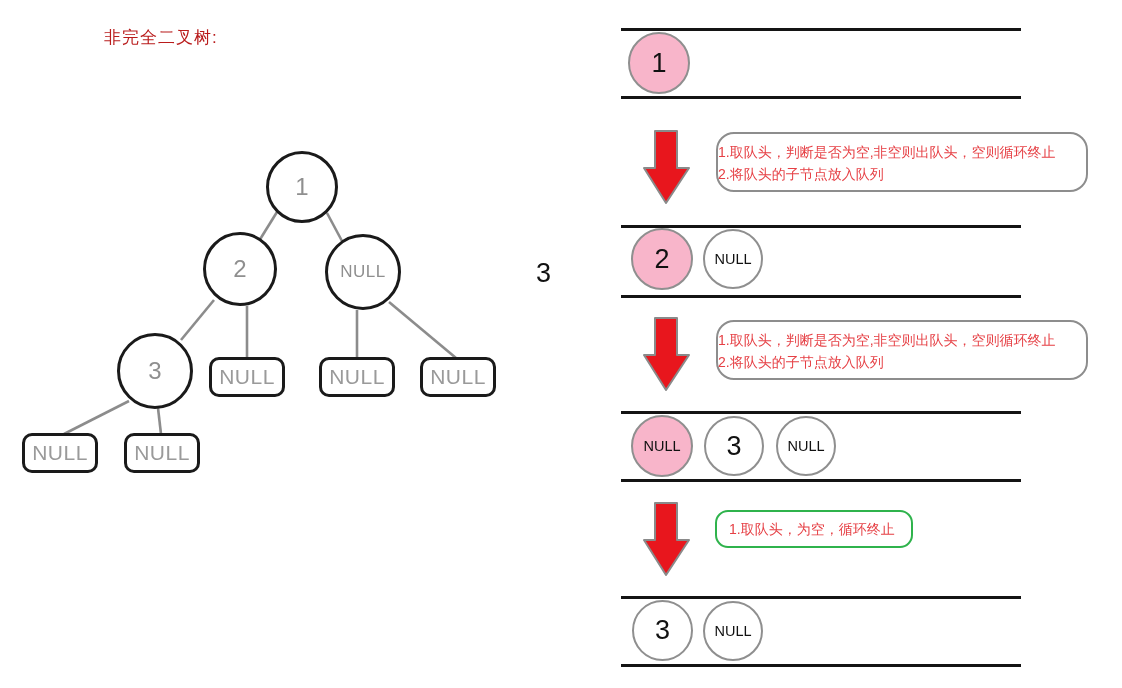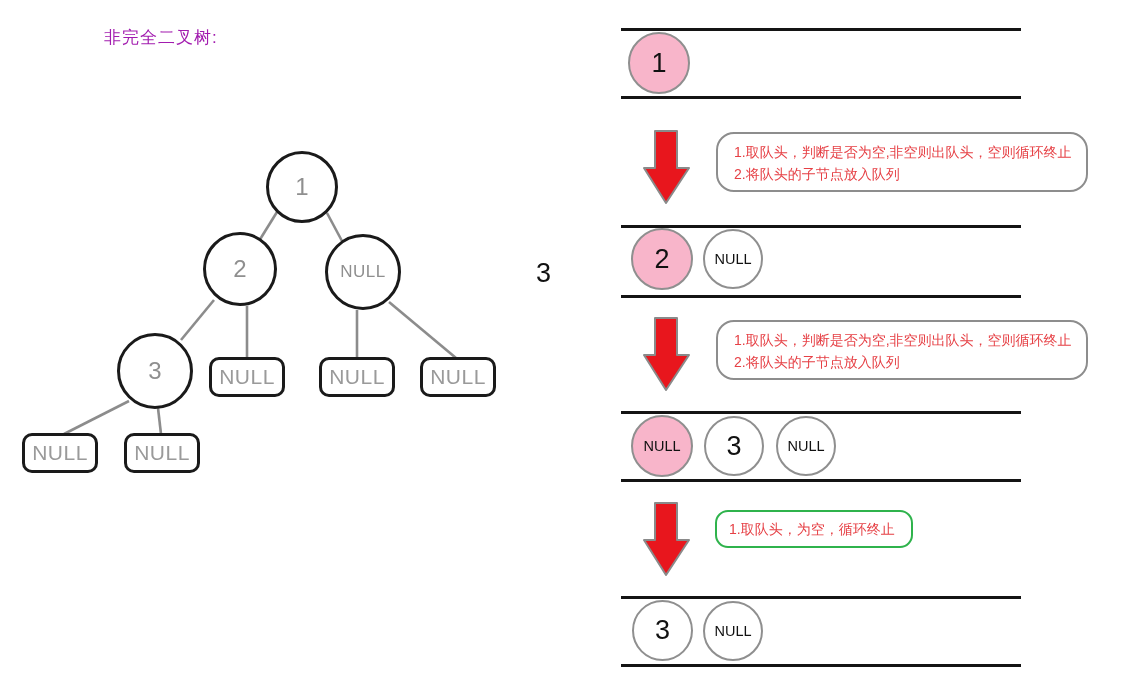--- a/index.html
+++ b/index.html
@@ -6,21 +6,21 @@
   #canvas{
     position:relative;
     width:1122px;height:688px;
     background:#ffffff;
     overflow:hidden;
     font-family:"Liberation Sans","DejaVu Sans",sans-serif;
   }
   
   #page-title{
     position:absolute;left:104px;top:26px;
-    font-size:17px;color:#a21caf;letter-spacing:1px;
+    font-size:17px;color:#b91c1c;letter-spacing:1px;
   }
   #edges-svg{position:absolute;left:0;top:0;width:1122px;height:688px;z-index:1;pointer-events:none;}
   .tcircle{
     position:absolute;border:3.5px solid #1a1a1a;border-radius:50%;
     background:#fff;display:flex;align-items:center;justify-content:center;
     color:#8f8f8f;box-sizing:border-box;z-index:2;
   }
   .tcircle.num{font-size:24px;}
   .tcircle.nul{font-size:17px;letter-spacing:.5px;}
   .tbox{
@@ -36,21 +36,21 @@
   .qcircle{
     position:absolute;width:60px;height:60px;border:2.5px solid #8f8f8f;border-radius:50%;
     background:#fff;display:flex;align-items:center;justify-content:center;
     color:#111;font-size:27px;box-sizing:border-box;z-index:3;
   }
   .qcircle.pink{background:#f8b5ca;}
   .qcircle.nul{font-size:14.5px;letter-spacing:0;}
   .arrow{position:absolute;width:47px;height:74px;z-index:2;}
   .note{
     position:absolute;border:2px solid #8d8d8d;border-radius:18px;background:#fff;
-    color:#e64045;font-size:14px;line-height:22px;padding:7px 16px;
+    color:#e64045;font-size:14px;line-height:22px;padding:7px 0;
     box-sizing:border-box;z-index:2;white-space:nowrap;
   }
   .note.green{border:2.5px solid #2fb34c;border-radius:13px;padding:6px 12px;}
 </style>
 </head>
 <body>
 
 <div id="canvas">
 
   <div id="page-title">非完全二叉树:</div>

